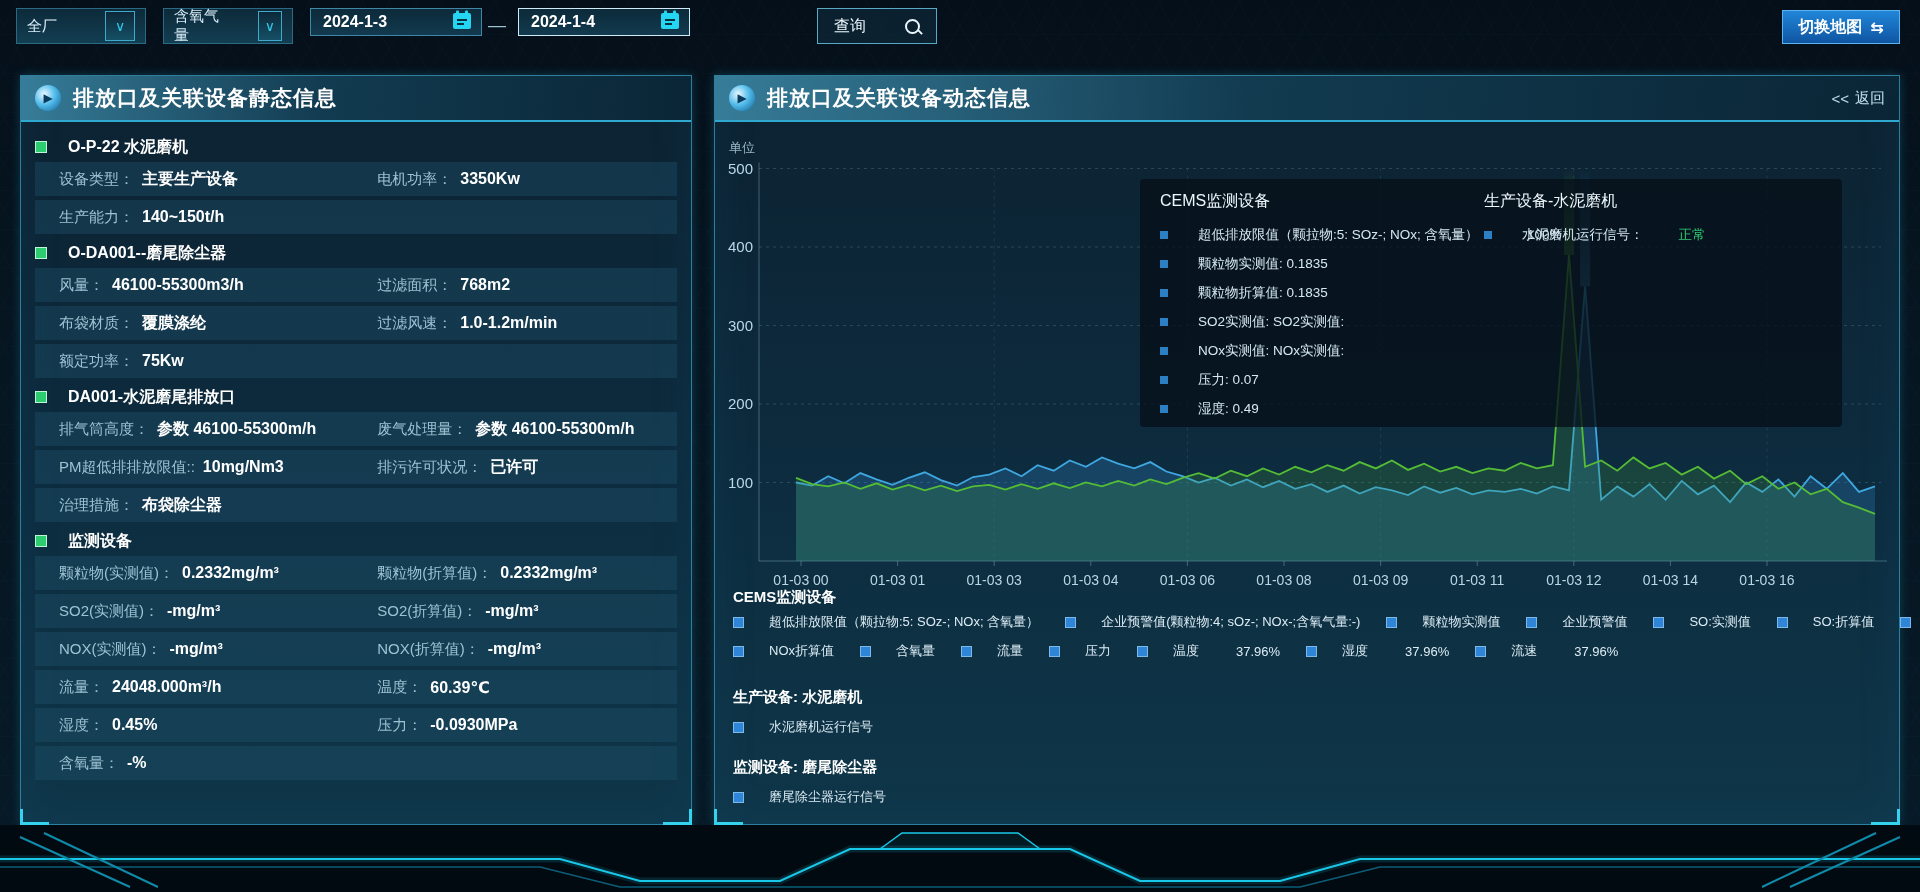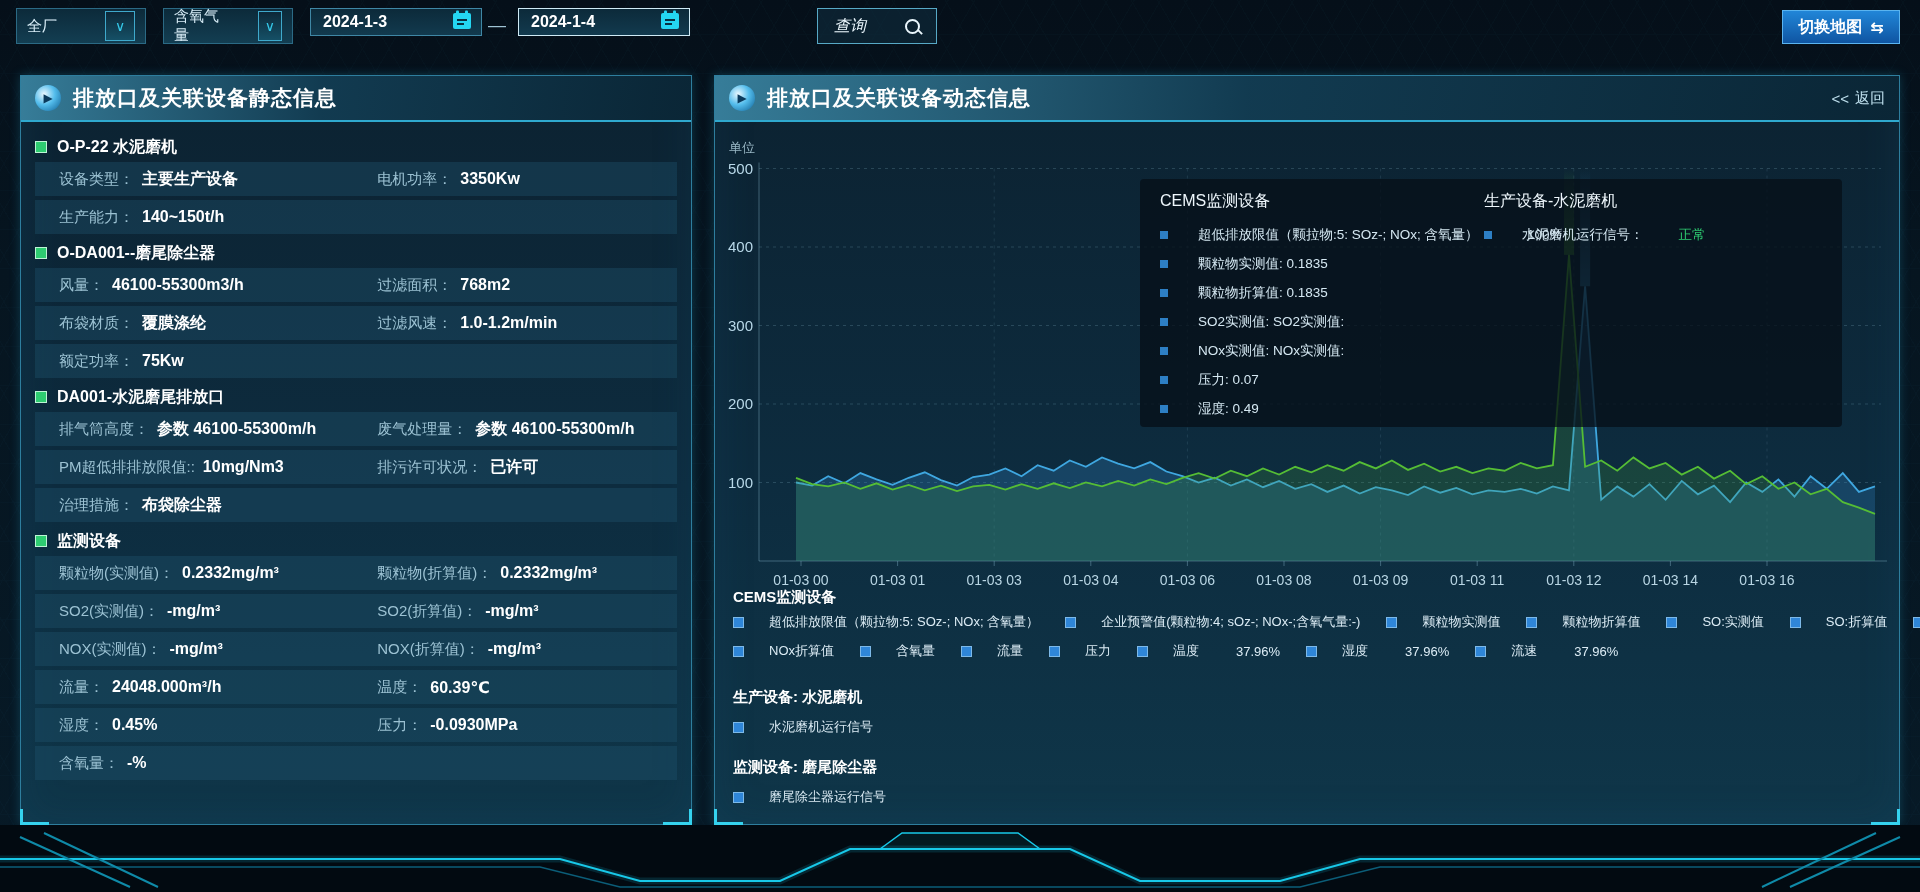--- a/index.html
+++ b/index.html
@@ -21,21 +21,21 @@
   #device-select{left:163px;width:130px;}
   .datebox{position:absolute;top:8px;height:28px;box-sizing:border-box;display:flex;align-items:center;
         background:linear-gradient(180deg,#0c2a3a,#123a4e);border:1px solid #3f87a5;color:#fff;
         font-size:16px;font-weight:bold;padding:0 8px 0 12px;}
   #date-start{left:310px;width:172px;}
   #date-end{left:518px;width:172px;border-color:#cfeaf5;}
   .datebox .cal{margin-left:auto;}
   #range-sep{position:absolute;left:488px;top:16px;color:#9fc3d4;font-size:18px;line-height:18px;}
   #query-btn{position:absolute;left:817px;top:8px;width:120px;height:36px;box-sizing:border-box;
         border:1px solid #57a9c6;background:rgba(16,48,66,.55);color:#eaf6fc;font-size:16px;
-        display:flex;align-items:center;justify-content:space-between;padding:16px 16px;cursor:pointer;font-style:italic;}
+        display:flex;align-items:center;justify-content:space-between;padding:16px 16px;cursor:pointer;}
   .mag{position:relative;width:11px;height:11px;border:2px solid #eaf6fc;border-radius:50%;display:inline-block;}
   .mag::after{content:"";position:absolute;left:10px;top:10px;width:6px;height:2px;background:#eaf6fc;transform:rotate(45deg);}
   #switch-map-btn{position:absolute;left:1782px;top:10px;width:118px;height:34px;box-sizing:border-box;
         background:linear-gradient(180deg,#2186d8,#0f55a2);border:1px solid #5ab4f0;color:#fff;
         font-size:16px;font-weight:bold;display:flex;align-items:center;justify-content:center;gap:8px;cursor:pointer;}
   
   .panel{position:absolute;top:75px;height:750px;box-sizing:border-box;border:1px solid #2e7e9e;
         background:linear-gradient(180deg,#0c2231 0%,#0d2c3f 55%,#0f3649 100%);
         box-shadow:0 0 10px rgba(40,180,220,.25), inset 0 0 40px rgba(20,90,130,.18);}
   #left-panel{left:20px;width:672px;}
@@ -46,21 +46,21 @@
   .play-icon{width:26px;height:26px;border-radius:50%;flex:0 0 26px;
         background:radial-gradient(circle at 35% 35%,#eaf8ff 0%,#54bdec 45%,#0b5d92 100%);
         display:flex;align-items:center;justify-content:center;color:#0a3a5c;font-size:12px;}
   .panel-title{color:#fff;font-size:21px;font-weight:bold;letter-spacing:1px;}
   .back-link{margin-left:auto;color:#bfe0ee;font-size:15px;cursor:pointer;display:flex;gap:6px;align-items:center;}
   .corner{position:absolute;width:26px;height:13px;}
   .corner.bl{left:-1px;bottom:-1px;border-left:3px solid #35d2ee;border-bottom:3px solid #35d2ee;}
   .corner.br{right:-1px;bottom:-1px;border-right:3px solid #35d2ee;border-bottom:3px solid #35d2ee;}
   
   #static-body{position:absolute;left:0;right:0;top:44px;bottom:6px;padding:8px 14px 0;overflow:hidden;}
-  .sec-header{height:30px;margin-top:4px;display:flex;align-items:center;gap:10px;}
+  .sec-header{height:30px;margin-top:4px;display:flex;align-items:center;gap:21px;}
   .bullet{width:10px;height:10px;background:#2ecc71;border:1px solid #bdf5d6;flex:0 0 10px;}
   .sec-title{color:#fff;font-size:16px;font-weight:bold;}
   .info-row{height:34px;margin:0 0 4px 0;background:rgba(32,84,110,.38);display:flex;align-items:center;padding:0 6px 0 24px;}
   .info-cell{flex:0 0 52%;display:flex;align-items:center;white-space:nowrap;overflow:hidden;}
   .info-cell:nth-child(2){flex:0 0 48%;}
   .info-label{color:#9cc2d3;font-size:15px;margin-right:8px;}
   .info-value{color:#fff;font-size:16px;font-weight:bold;}
   
   #chart-wrap{position:absolute;inset:44px 0 0 0;}
   #chart-svg{position:absolute;left:0;top:0;}
@@ -404,21 +404,21 @@
           <span class="lg-item">
             <span class="sq"></span>
             <span>企业预警值(颗粒物:4; sOz-; NOx-;含氧气量:-)</span>
           </span>
           <span class="lg-item">
             <span class="sq"></span>
             <span>颗粒物实测值</span>
           </span>
           <span class="lg-item">
             <span class="sq"></span>
-            <span>颗粒物折算值</span>
+            <span>企业预警值</span>
           </span>
           <span class="lg-item">
             <span class="sq"></span>
             <span>SO:实测值</span>
           </span>
           <span class="lg-item">
             <span class="sq"></span>
             <span>SO:折算值</span>
           </span>
           <span class="lg-item">

